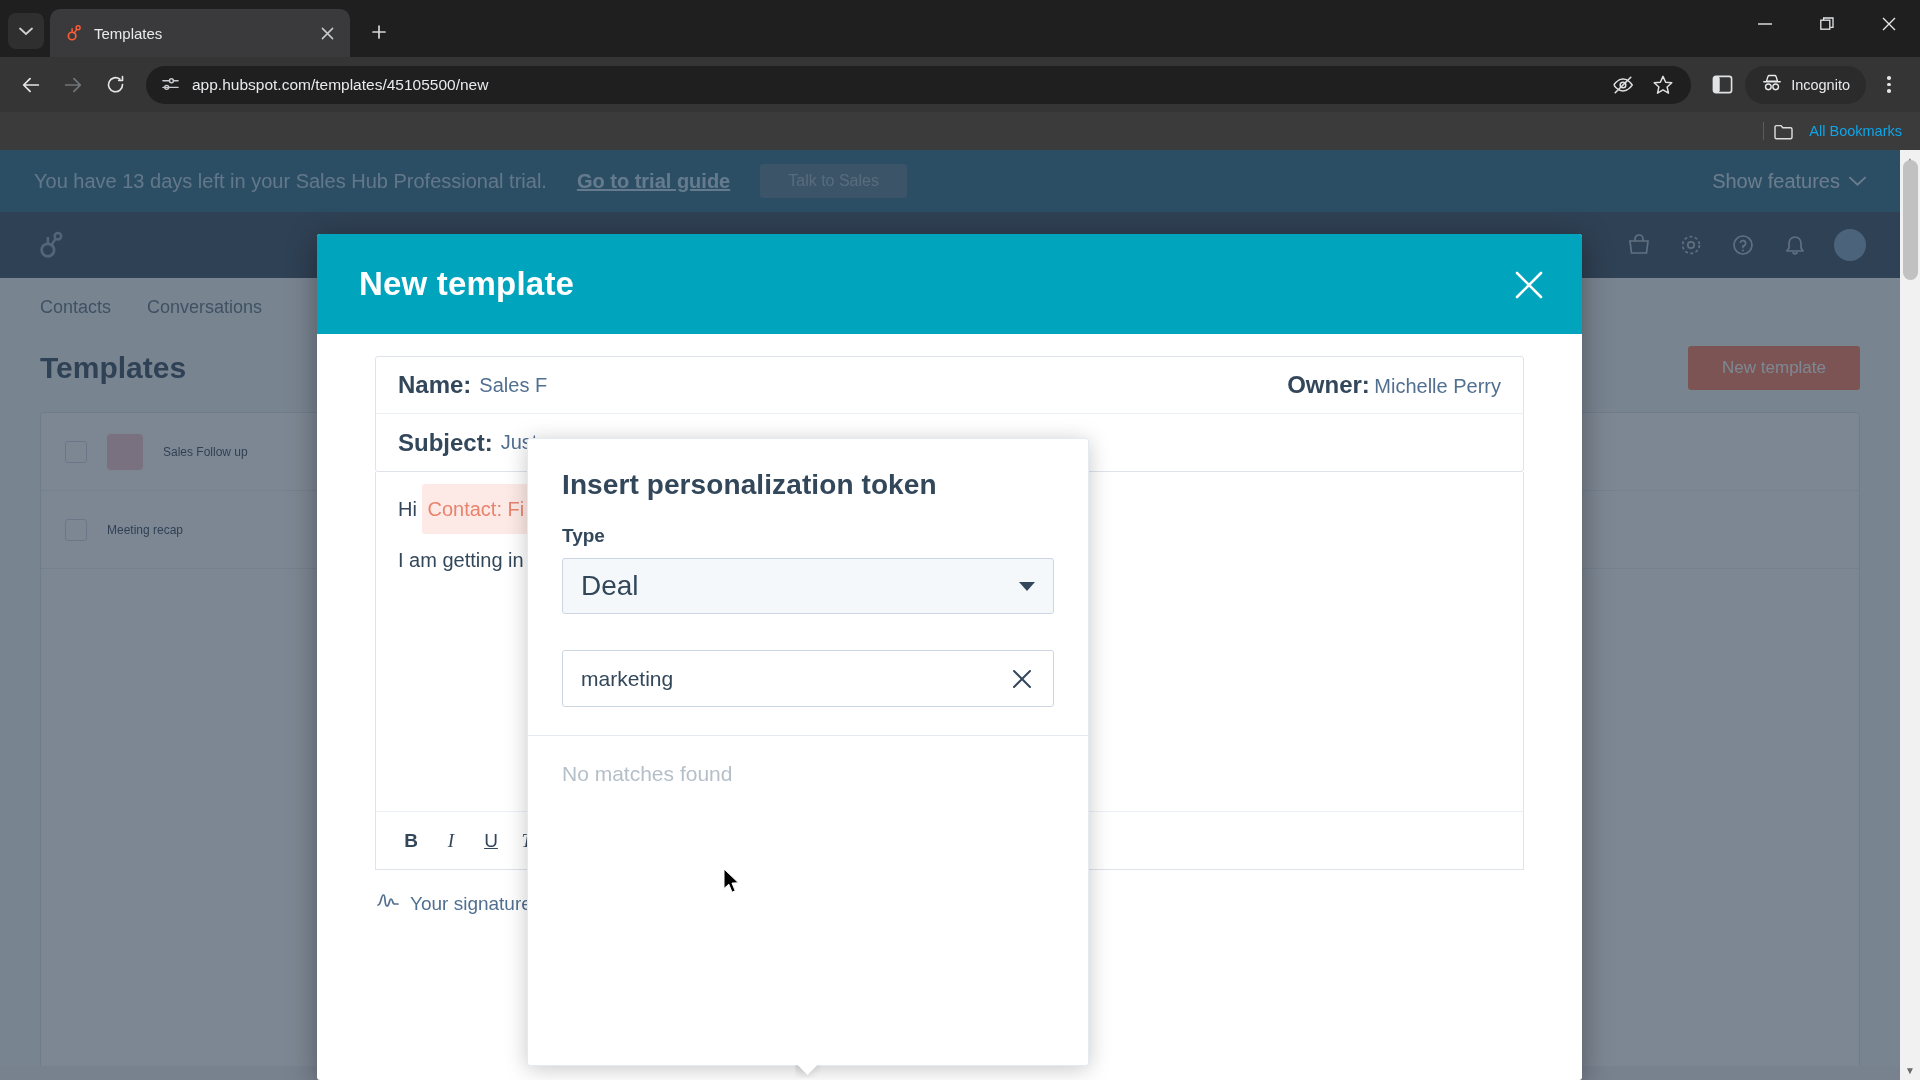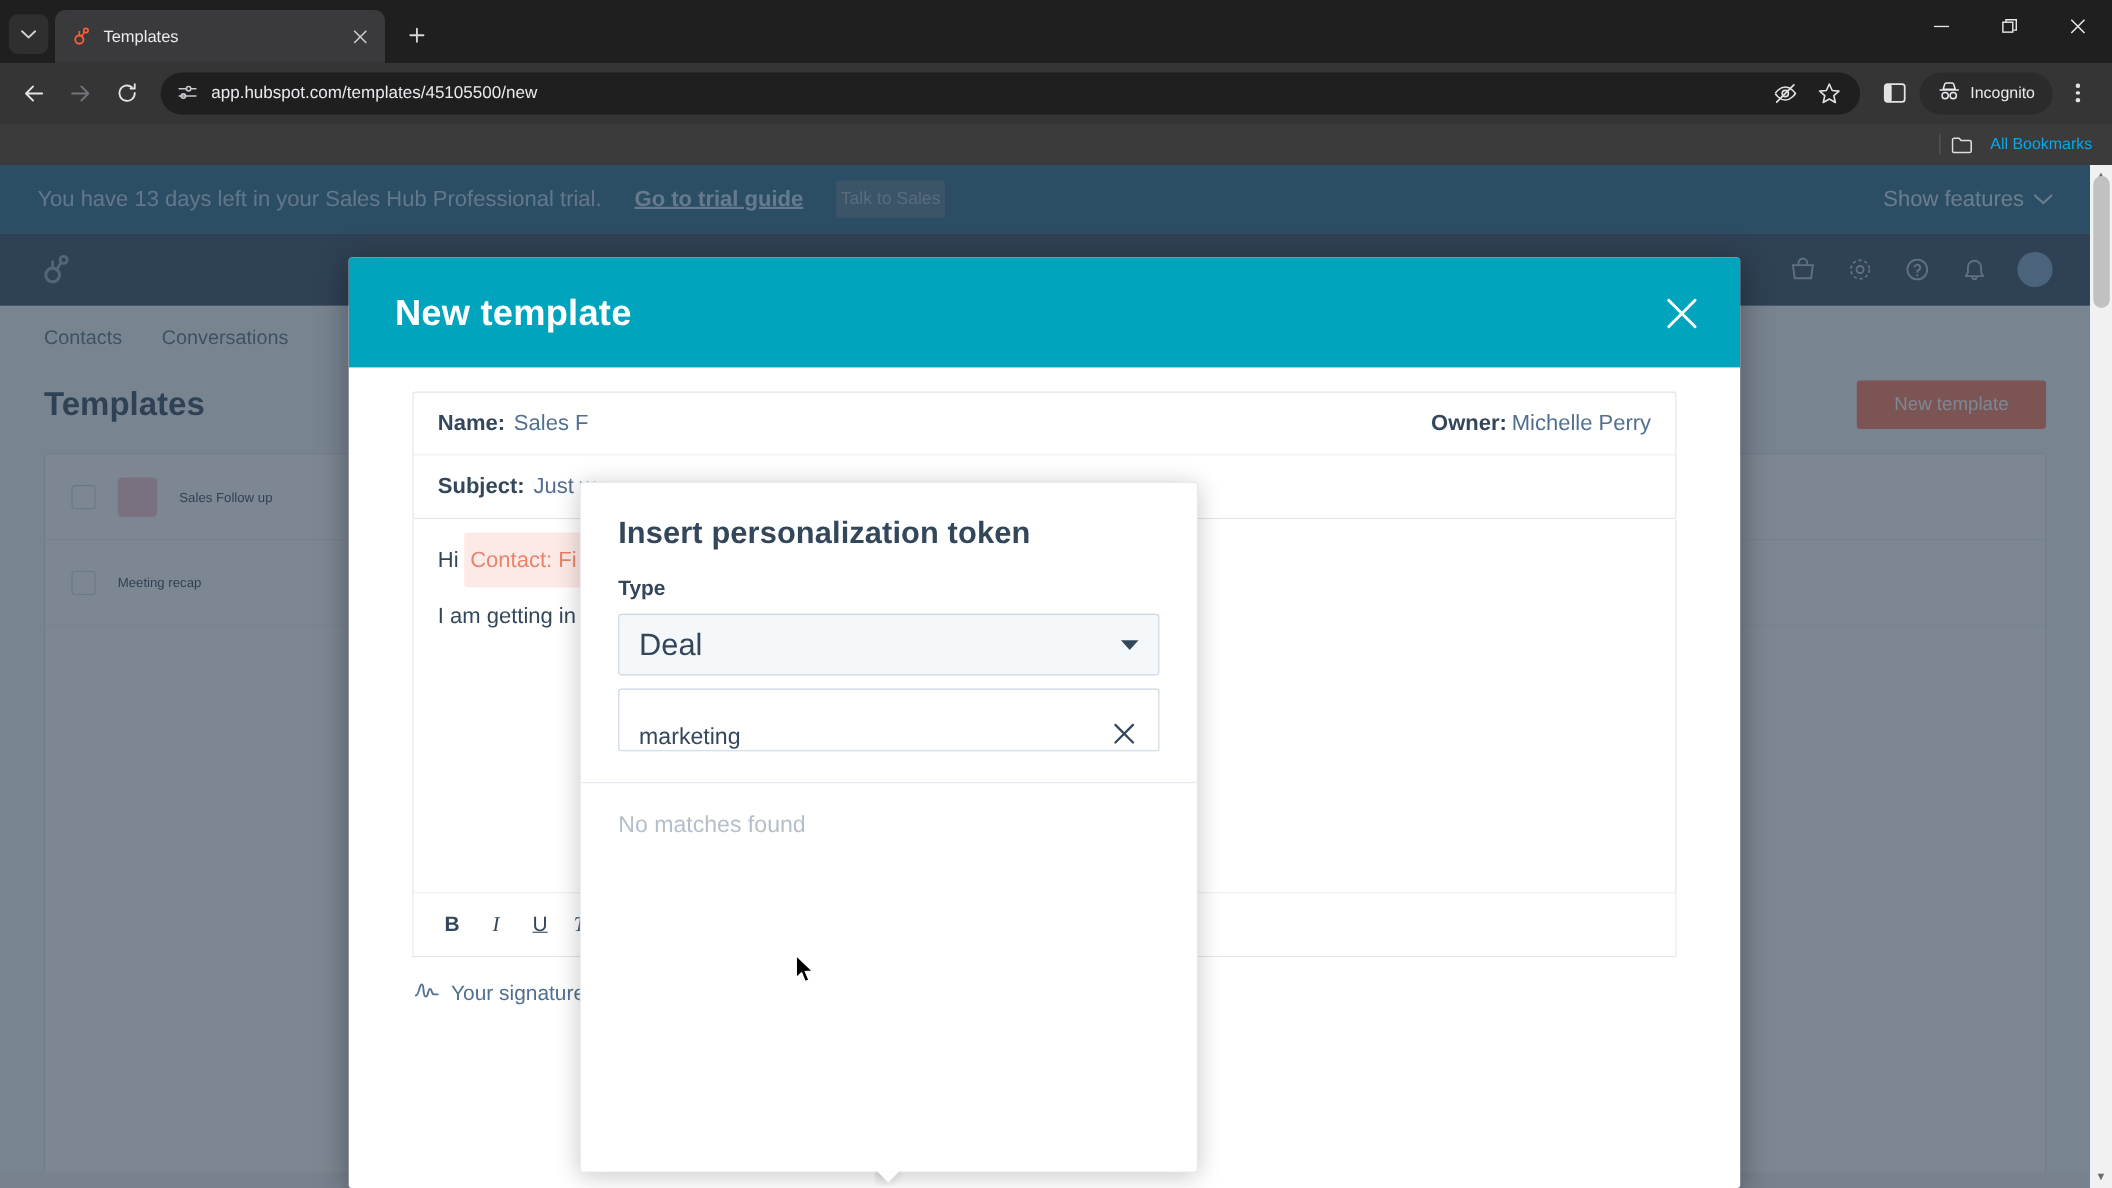--- a/index.html
+++ b/index.html
@@ -104,21 +104,21 @@
   .trial-banner {
     position: absolute; left: 0; top: 0; width: 1900px; height: 62px;
     background: #2a6a86;
     display: flex; align-items: center; padding: 0 34px; gap: 30px;
     color: #cfe4ee;
   }
   .trial-text { font-size: 20px; color: #b9d6e4; }
   .trial-link { font-size: 20px; font-weight: bold; color: #bfe0f0; text-decoration: underline; cursor: pointer; }
   .trial-btn {
     background: #54798c; color: #9db7c4; border: none; border-radius: 3px;
-    padding: 8px 4px; font-size: 16px; font-family: inherit; cursor: pointer;
+    padding: 8px 28px; font-size: 16px; font-family: inherit; cursor: pointer;
   }
   .trial-right {
     margin-left: auto; display: flex; align-items: center; gap: 9px;
     color: #cfe4ee; font-size: 20px; cursor: pointer;
   }
 
   
   .app-nav {
     position: absolute; left: 0; top: 62px; width: 1900px; height: 66px;
     background: #33475b;
@@ -179,21 +179,21 @@
   }
 
   .modal-body { padding: 22px 58px 0 58px; }
 
   .tpl-card { border: 1px solid #dfe3eb; border-radius: 3px; background: #fff; }
   .tpl-row {
     height: 57px; display: flex; align-items: center; padding: 0 22px;
     border-bottom: 1px solid #eaf0f6; gap: 8px;
   }
   .tpl-row:last-of-type { border-bottom: none; }
-  .lbl { color: #33475b; font-size: 20px; font-weight: bold; }
+  .lbl { color: #33475b; font-size: 24px; font-weight: bold; }
   .val { color: #516f90; font-size: 20px; }
   .row-right { margin-left: auto; display: flex; align-items: center; gap: 34px; }
   .link-teal { color: #0091ae; font-size: 20px; font-weight: bold; display: flex; align-items: center; gap: 7px; cursor: pointer; }
   .caret { width: 0; height: 0; border-left: 6px solid transparent; border-right: 6px solid transparent; border-top: 7px solid currentColor; display: inline-block; }
 
   .editor-body { border: 1px solid #dfe3eb; border-top: none; background: #fff; padding: 26px 22px 0 22px; height: 398px; position: relative; }
   .ed-line { font-size: 20px; color: #33475b; margin-bottom: 28px; }
   .token {
     background: #fdeae7; color: #e8836c; border-radius: 3px; padding: 14px 5px;
   }
@@ -235,23 +235,23 @@
   .pop-title { font-size: 28px; font-weight: bold; color: #33475b; letter-spacing: .1px; }
   .pop-label { font-size: 19px; font-weight: bold; color: #33475b; margin-top: 24px; }
   .pop-select {
     margin-top: 11px; height: 56px; background: #f5f8fa;
     border: 1px solid #cbd6e2; border-radius: 3px;
     display: flex; align-items: center; padding: 0 18px; cursor: pointer;
   }
   .pop-select-val { font-size: 28px; color: #33475b; flex: 1 1 auto; }
   .sel-caret { width: 0; height: 0; border-left: 8px solid transparent; border-right: 8px solid transparent; border-top: 9px solid #33475b; }
   .pop-search {
-    margin-top: 12px; height: 57px; background: #fff;
+    margin-top: 36px; height: 57px; background: #fff;
     border: 1px solid #cbd6e2; border-radius: 3px;
-    display: flex; align-items: flex-end; padding: 0 16px 0 18px; gap: 10px;
+    display: flex; align-items: center; padding: 0 16px 0 18px; gap: 10px;
   }
   .pop-search input {
     flex: 1 1 auto; border: none; outline: none; background: transparent;
     font-family: inherit; font-size: 21px; color: #33475b; min-width: 0;
   }
   .clear-x { width: 30px; height: 30px; display: flex; align-items: center; justify-content: center; color: #33475b; cursor: pointer; }
   .pop-divider { height: 1px; background: #e5e9f0; margin-top: 28px; }
   .pop-empty { padding: 26px 34px; font-size: 21px; color: #b5bfc9; }
 
   

